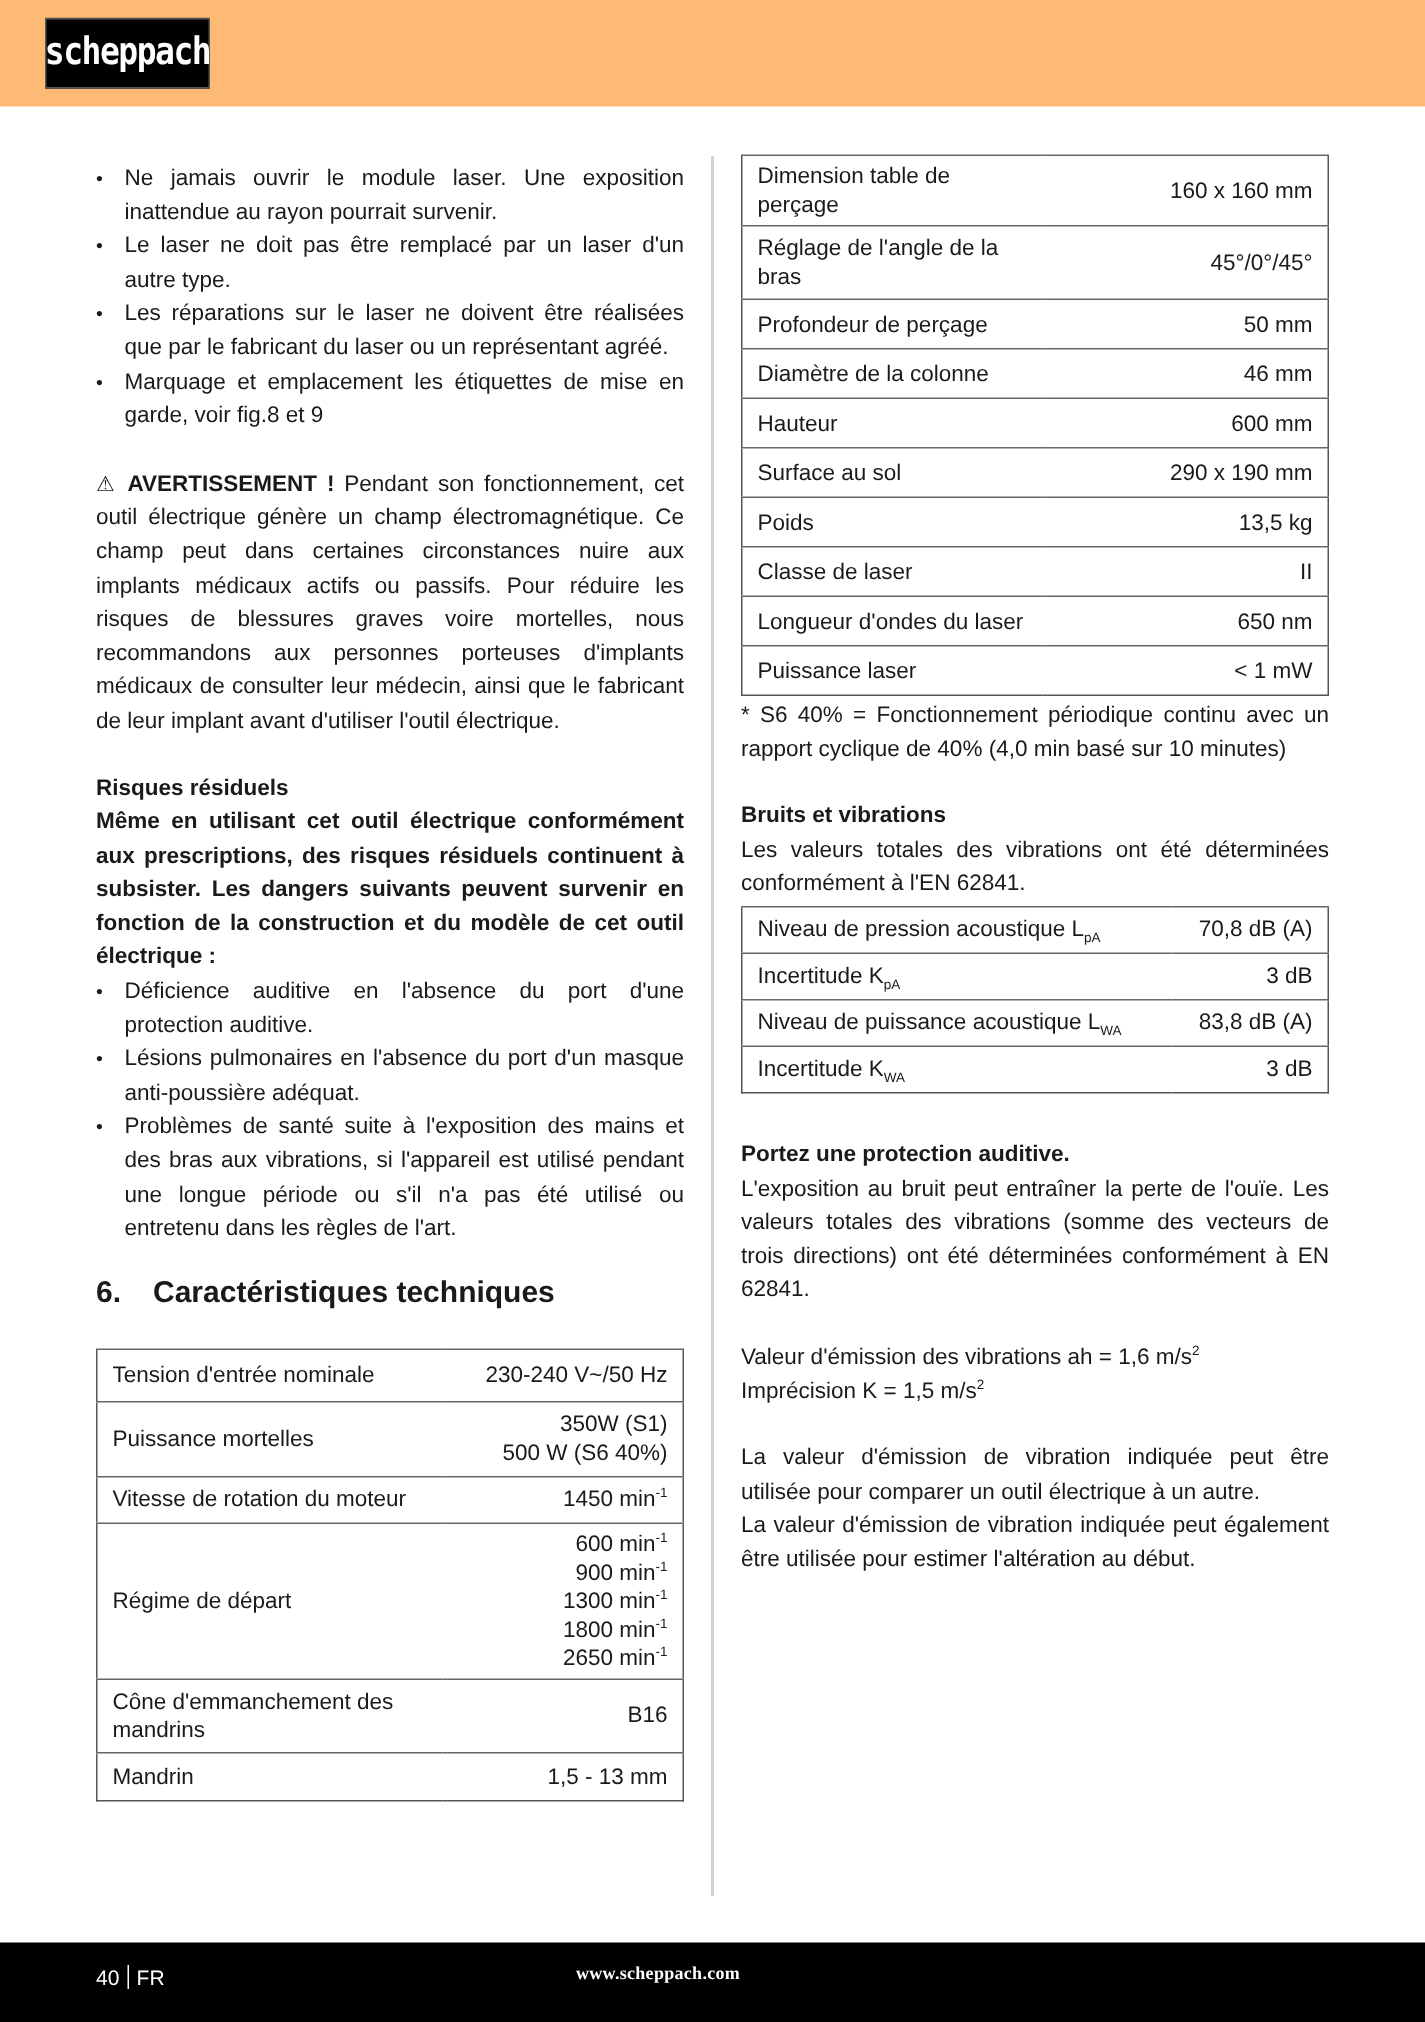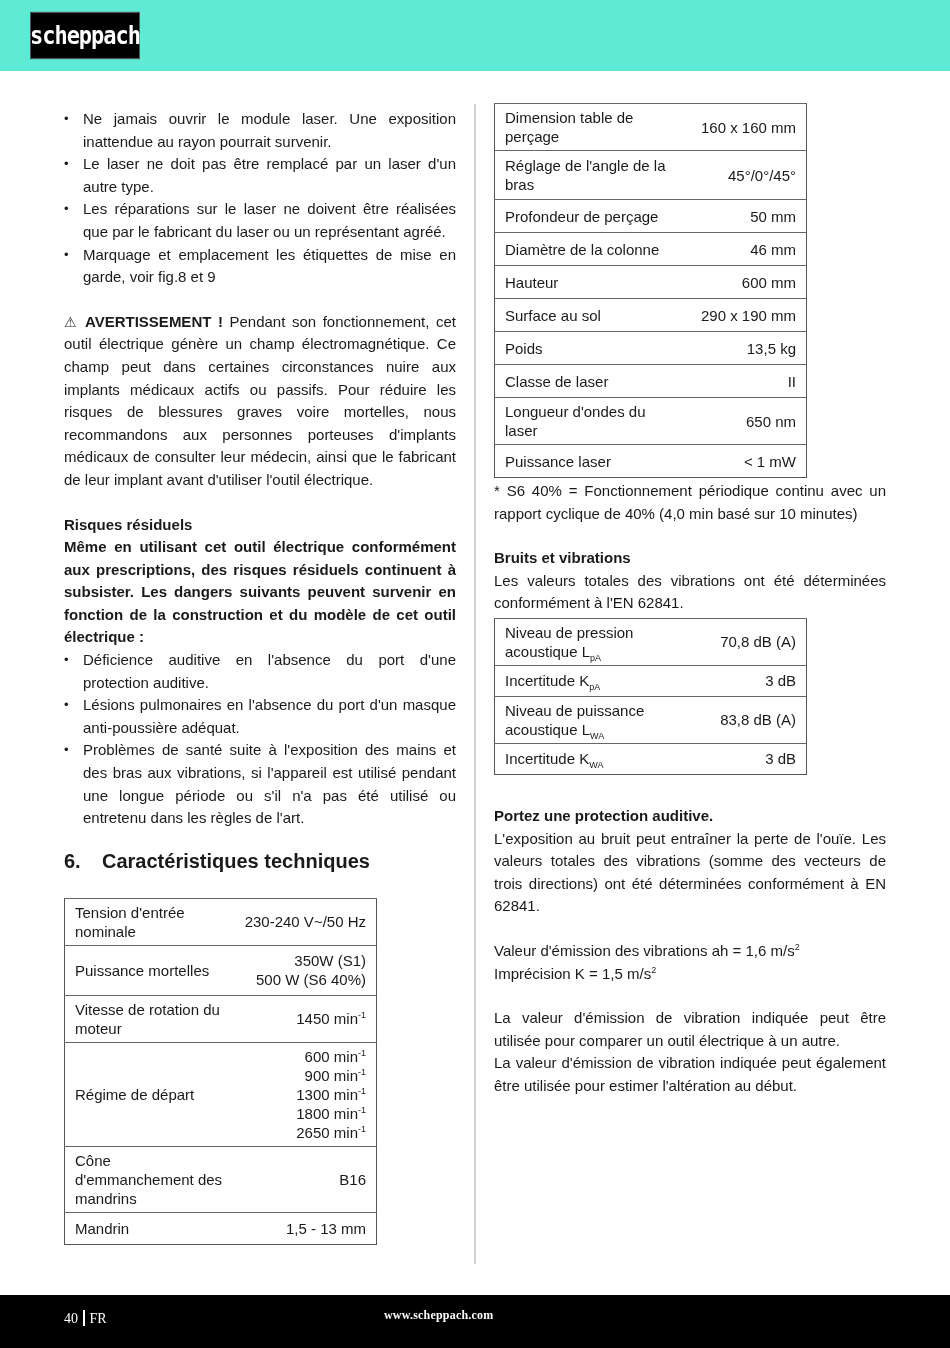--- a/index.html
+++ b/index.html
@@ -1,19 +1,19 @@
 <!DOCTYPE html>
 <html><head>
 <meta charset="utf-8">
 <style>
   * { box-sizing: border-box; margin: 0; padding: 0; }
   html, body { width: 950px; height: 1348px; background: #ffffff; overflow: hidden; }
   body { position: relative; font-family: "Liberation Sans", sans-serif; color: #1a1a1a; font-size: 15px; }
 
-  .header { position: absolute; left: 0; top: 0; width: 950px; height: 71px; background: #5eead4; }
+  .header { position: absolute; left: 0; top: 0; width: 950px; height: 71px; background: #fdba74; }
   .logo { position: absolute; left: 30px; top: 15px; width: 110px; height: 41px; background: #000; border: 1px solid #555;
           color: #fff; font-family: "DejaVu Sans Mono", monospace; font-weight: bold; font-size: 22px; letter-spacing: -1px;
           display: flex; align-items: center; justify-content: center; transform: scaleY(1.15); }
 
   .divider { position: absolute; left: 474px; top: 104px; width: 2px; height: 1160px; background: #d2d2d2; }
 
   .col { position: absolute; top: 108px; width: 392px; }
   .col-left { left: 64px; }
   .col-right { left: 494px; }
 
@@ -22,32 +22,32 @@
   ul.bullets li { position: relative; padding-left: 19px; }
   ul.bullets li::before { content: "•"; position: absolute; left: 0; top: 0; font-size: 13px; }
 
   .bold { font-weight: bold; }
   .warn-icon { font-weight: normal; font-size: 14px; }
   .heading-sm { font-weight: bold; line-height: 22.6px; }
 
   .section-title { font-size: 20px; font-weight: bold; margin-top: 18px; margin-bottom: 24px; line-height: 26px; }
   .section-title .num { display: inline-block; width: 38px; }
 
-  table.spec { width: 313px; border-collapse: collapse; border: 1.5px solid #555; }
+  table.spec { width: 392px; border-collapse: collapse; border: 1.5px solid #555; }
   table.spec td { border-top: 1.5px solid #666; padding: 4px 10px 4px 10px; vertical-align: middle; line-height: 19px; }
   table.spec td.val { text-align: right; white-space: nowrap; }
   table.spec td.lbl { text-align: left; }
   table.spec tr.h1 td { height: 33px; }
   sup { font-size: 9px; vertical-align: super; line-height: 0; }
   sub { font-size: 9px; vertical-align: sub; line-height: 0; }
 
   .gap-sm { height: 22px; }
 
   .footer { position: absolute; left: 0; top: 1295px; width: 950px; height: 53px; background: #000; color: #fff; }
-  .footer .page { position: absolute; left: 64px; top: 15px; font-family: Liberation Serif, serif; font-size: 14px; }
+  .footer .page { position: absolute; left: 64px; top: 15px; font-family: Liberation Sans, sans-serif; font-size: 14px; }
   .footer .page .sep { display: inline-block; width: 1.5px; height: 16px; background: #fff; margin: 0 5px; vertical-align: -3px; }
   .footer .url { position: absolute; left: 384px; top: 13px; font-family: Liberation Serif, serif; font-size: 12px; font-weight: bold; letter-spacing: 0.2px; }
 </style>
 </head>
 <body>
 
 <div class="header">
   <div class="logo">scheppach</div>
 </div>
 

